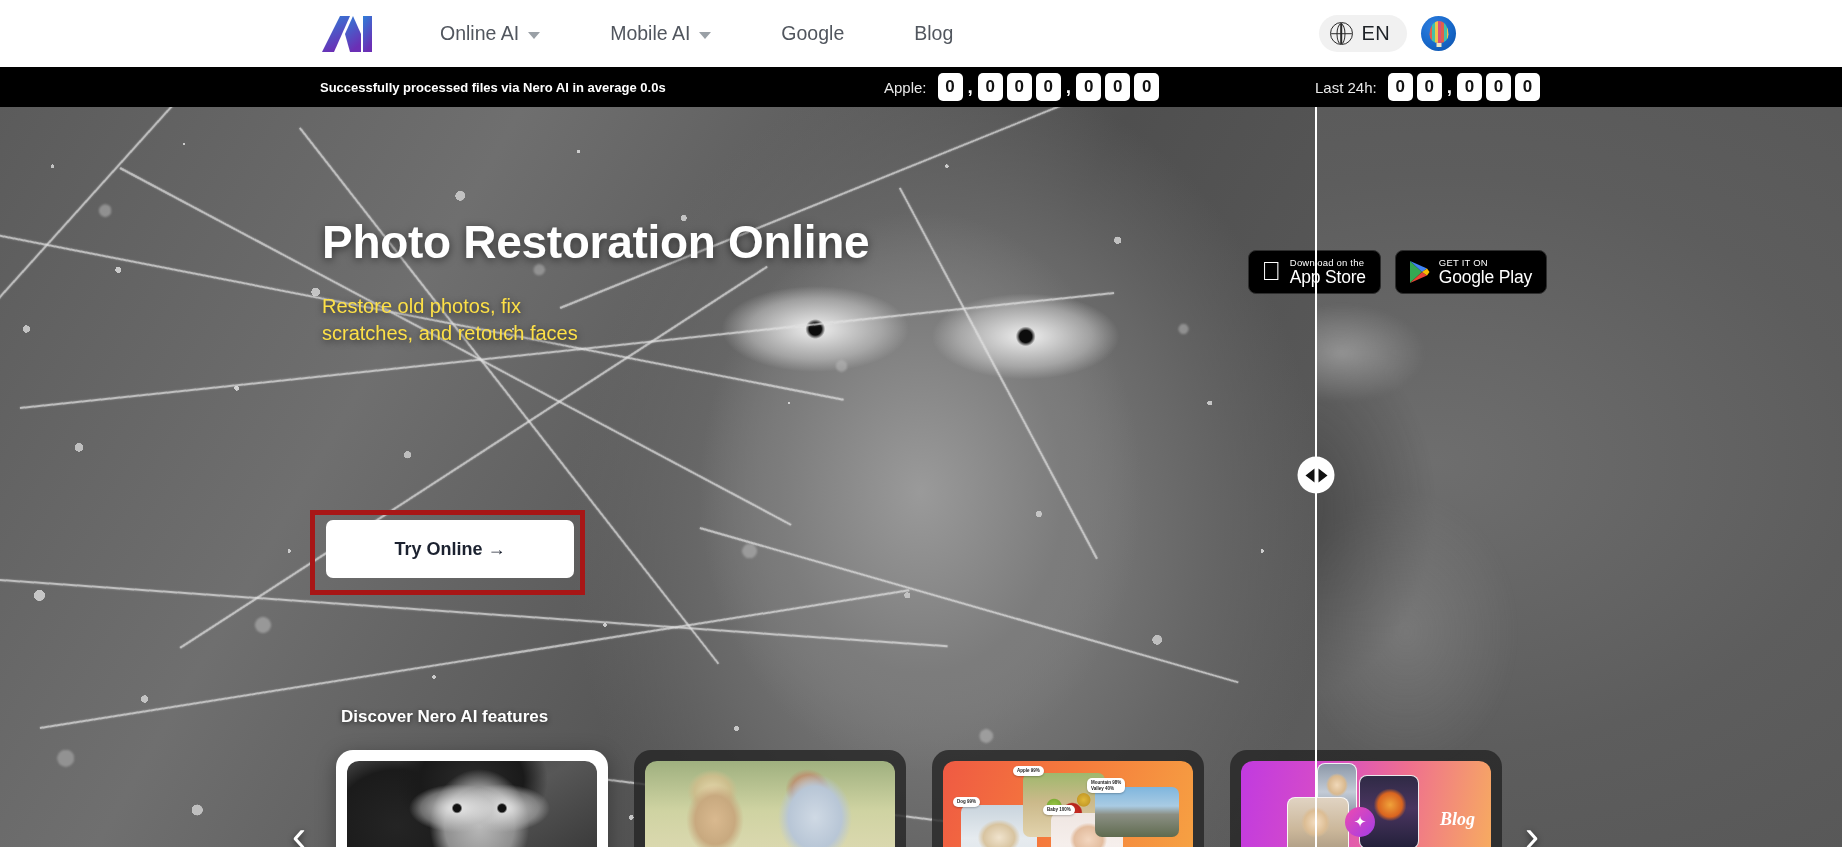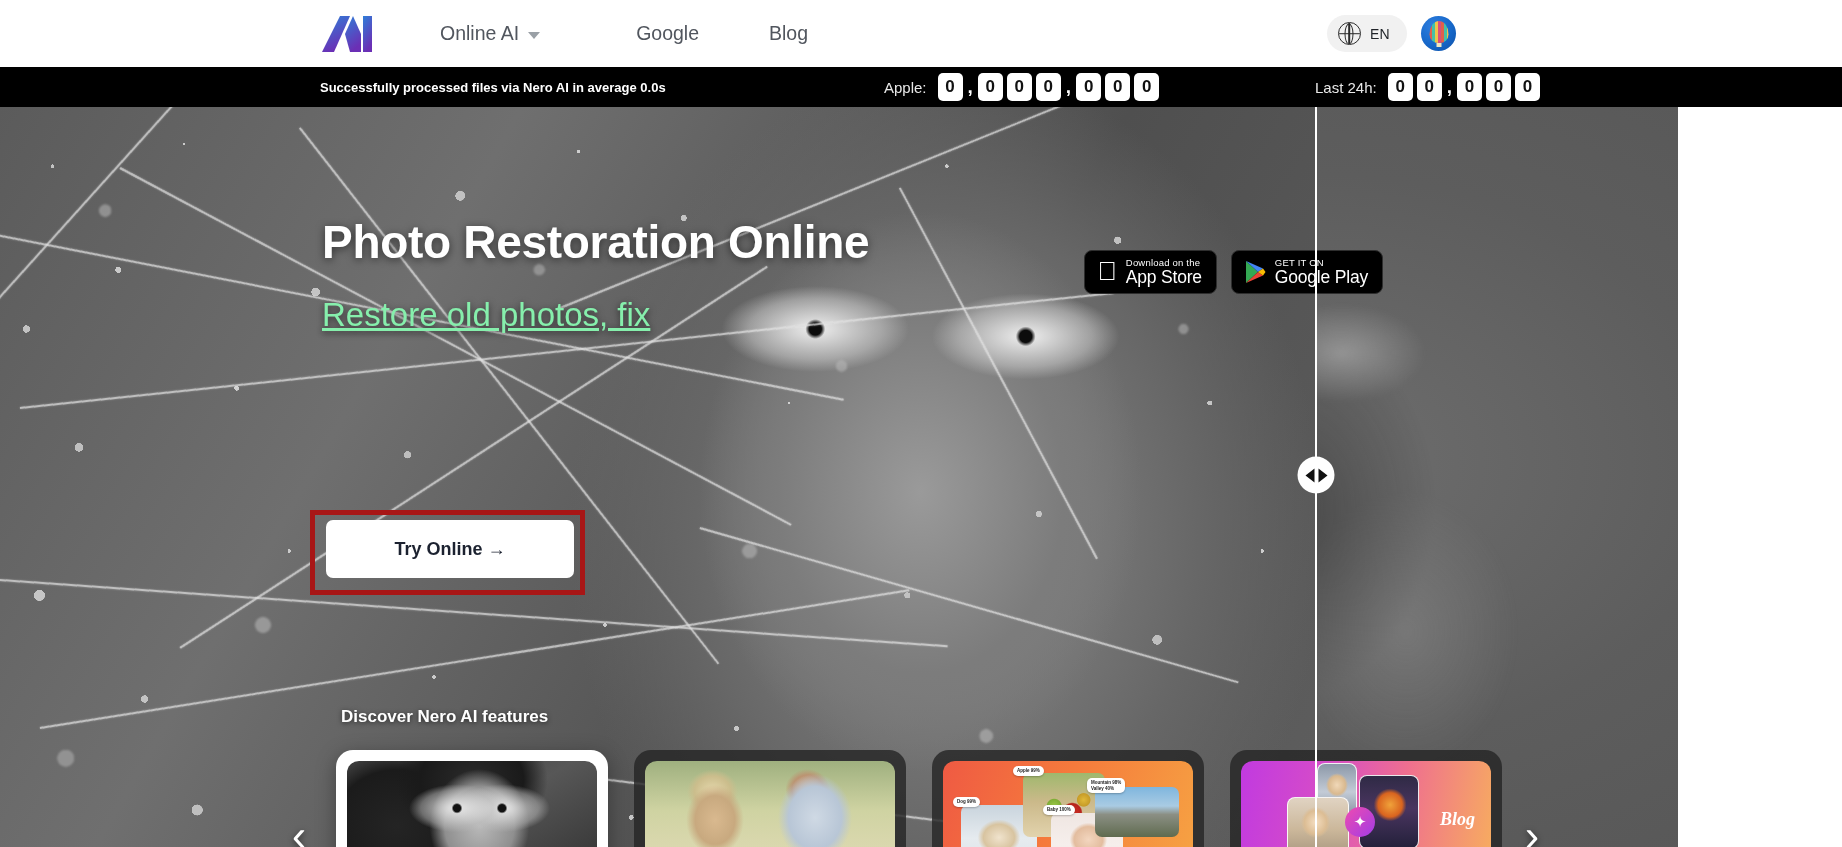--- a/index.html
+++ b/index.html
@@ -28,21 +28,21 @@
   .nav-gap { width: 26px; }
   .header-right { position: absolute; right: 24px; top: 0; height: 67px; display: flex; align-items: center; gap: 14px; }
   .lang-pill {
     display: flex; align-items: center; gap: 9px;
     background: #f1f1f1; border-radius: 22px; padding: 7px 17px 7px 11px; cursor: pointer;
   }
   .globe { width: 23px; height: 23px; border-radius: 50%; border: 1.6px solid #2a2a2a; position: relative; overflow:hidden;}
   .globe:before { content:""; position:absolute; left:50%; top:-1px; width:1.6px; height:23px; background:#2a2a2a; transform:translateX(-50%); }
   .globe:after { content:""; position:absolute; top:50%; left:-1px; width:23px; height:1.6px; background:#2a2a2a; transform:translateY(-50%); }
   .globe i { position:absolute; left:50%; top:50%; width:9px; height:21px; border:1.4px solid #2a2a2a; border-radius:50%; transform:translate(-50%,-50%); }
-  .lang-label { font-size: 14px; color: #1f2328; letter-spacing: .3px; }
+  .lang-label { font-size: 20px; color: #1f2328; letter-spacing: .3px; }
   .avatar { width: 35px; height: 35px; border-radius: 50%;
     background: radial-gradient(circle at 35% 30%, #2f7fe0 0%, #1667c9 55%, #0e4fa3 100%);
     position: relative; cursor: pointer; overflow: hidden; }
   .balloon { position:absolute; left:50%; top:5px; transform:translateX(-50%); width:19px; height:22px;
     border-radius: 50% 50% 45% 45% / 60% 60% 40% 40%;
     background: repeating-linear-gradient(90deg,#e1604b 0 3px,#44c1a8 3px 6px,#f0c34a 6px 9px,#d84f7e 9px 12px);
   }
   .balloon-basket { position:absolute; left:50%; transform:translateX(-50%); top:27px; width:5px; height:4px; background:#f2e6c0;}
 
   
@@ -57,21 +57,21 @@
   .counter-label { font-size: 15px; color: #e9e9e9; }
   .digits { display: flex; align-items: center; gap: 4px; }
   .digit {
     width: 25px; height: 28px; background: #fff; color: #111; border-radius: 5px;
     display: flex; align-items: center; justify-content: center;
     font-size: 17px; font-weight: 700;
   }
   .sep { color: #fff; font-size: 19px; font-weight: 700; margin: 0 1px; }
 
   
-  .hero { position: absolute; top: 107px; left: 0; width: 1678px; height: 740px; overflow: hidden; background: #6a6a6a; }
+  .hero { position: absolute; top: 107px; left: 0; width: 1842px; height: 740px; overflow: hidden; background: #6a6a6a; }
   
   .hero-after {
     position: absolute; inset: 0;
     background:
       radial-gradient(ellipse 700px 480px at 78% 48%, #6e6e6e 0%, #5d5d5d 60%, #585858 100%),
       linear-gradient(160deg, #6b6b6b 0%, #5e5e5e 50%, #565656 100%);
   }
   .hero-after .face-after {
     position:absolute; left: 1150px; top: 60px; width: 640px; height: 620px;
     background:
@@ -159,22 +159,22 @@
   .tri-r { width:0;height:0;border-top:7px solid transparent;border-bottom:7px solid transparent;border-left:9px solid #111; }
 
   
   .hero-title {
     position: absolute; left: 322px; top: 108px;
     font-size: 46px; font-weight: 700; color: #ffffff; letter-spacing: -.3px;
     text-shadow: 0 2px 8px rgba(0,0,0,.55); z-index: 15; white-space: nowrap;
   }
   .hero-sub {
     position: absolute; left: 322px; top: 186px;
-    font-size: 33px; line-height: 1.35; color: #86efac; font-weight: 400;
-    text-shadow: 0 2px 7px rgba(0,0,0,.6); z-index: 15; text-decoration: underline;
+    font-size: 20px; line-height: 1.35; color: #fde047; font-weight: 400;
+    text-shadow: 0 2px 7px rgba(0,0,0,.6); z-index: 15;
   }
   .cta-highlight {
     position: absolute; left: 310px; top: 403px; width: 275px; height: 85px;
     border: 5px solid #a81616; z-index: 16;
   }
   .cta-btn {
     position: absolute; left: 326px; top: 413px; width: 248px; height: 58px;
     background: #ffffff; border-radius: 7px; border: none; cursor: pointer; z-index: 17;
     display: flex; align-items: center; justify-content: center;
     font-size: 18px; font-weight: 700; color: #1c2230; font-family: "Liberation Sans", sans-serif;
@@ -279,20 +279,24 @@
         <rect x="43" y="2" width="9" height="36" fill="url(#lg)"></rect>
       </svg>
     </div>
 
     <div class="nav">
       <div class="nav-item">
         <span>Online AI</span>
         <span class="caret"></span>
       </div>
       <span class="nav-gap"></span>
+      <div class="nav-item">
+        <span>Mobile AI</span>
+        <span class="caret"></span>
+      </div>
       <span class="nav-gap"></span>
       <div class="nav-item">
         <span>Google</span>
       </div>
       <span class="nav-gap"></span>
       <div class="nav-item">
         <span>Blog</span>
       </div>
     </div>
 
@@ -369,20 +373,21 @@
 
     <div class="split-line"></div>
     <div class="split-handle">
       <span class="tri-l"></span>
       <span class="tri-r"></span>
     </div>
 
     <h1 class="hero-title">Photo Restoration Online</h1>
     <div class="hero-sub">
       <div>Restore old photos, fix</div>
+      <div>scratches, and retouch faces</div>
     </div>
 
     <div class="cta-highlight"></div>
     <button class="cta-btn">Try Online  →</button>
 
     <div class="store-badges">
       <div class="badge">
         <span class="apple-glyph"></span>
         <span class="badge-text">
           <span class="badge-top">Download on the</span>

